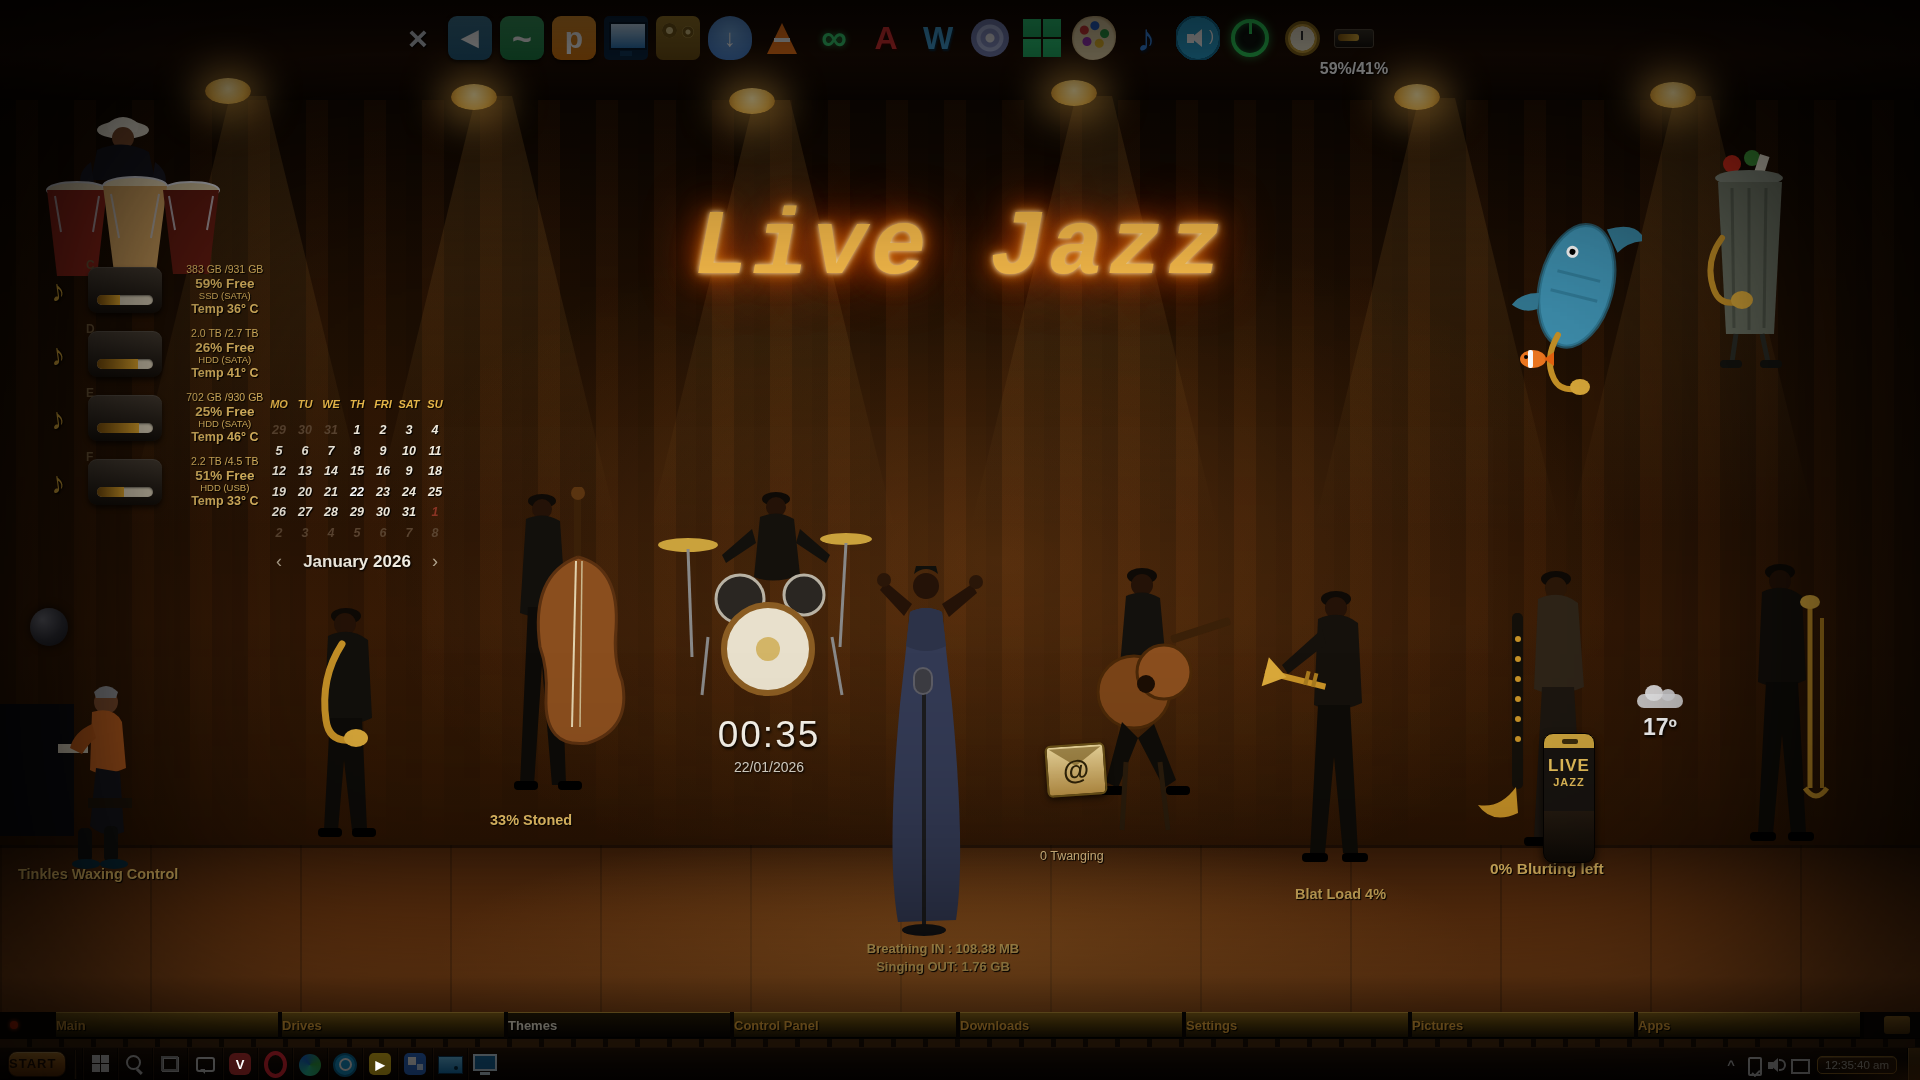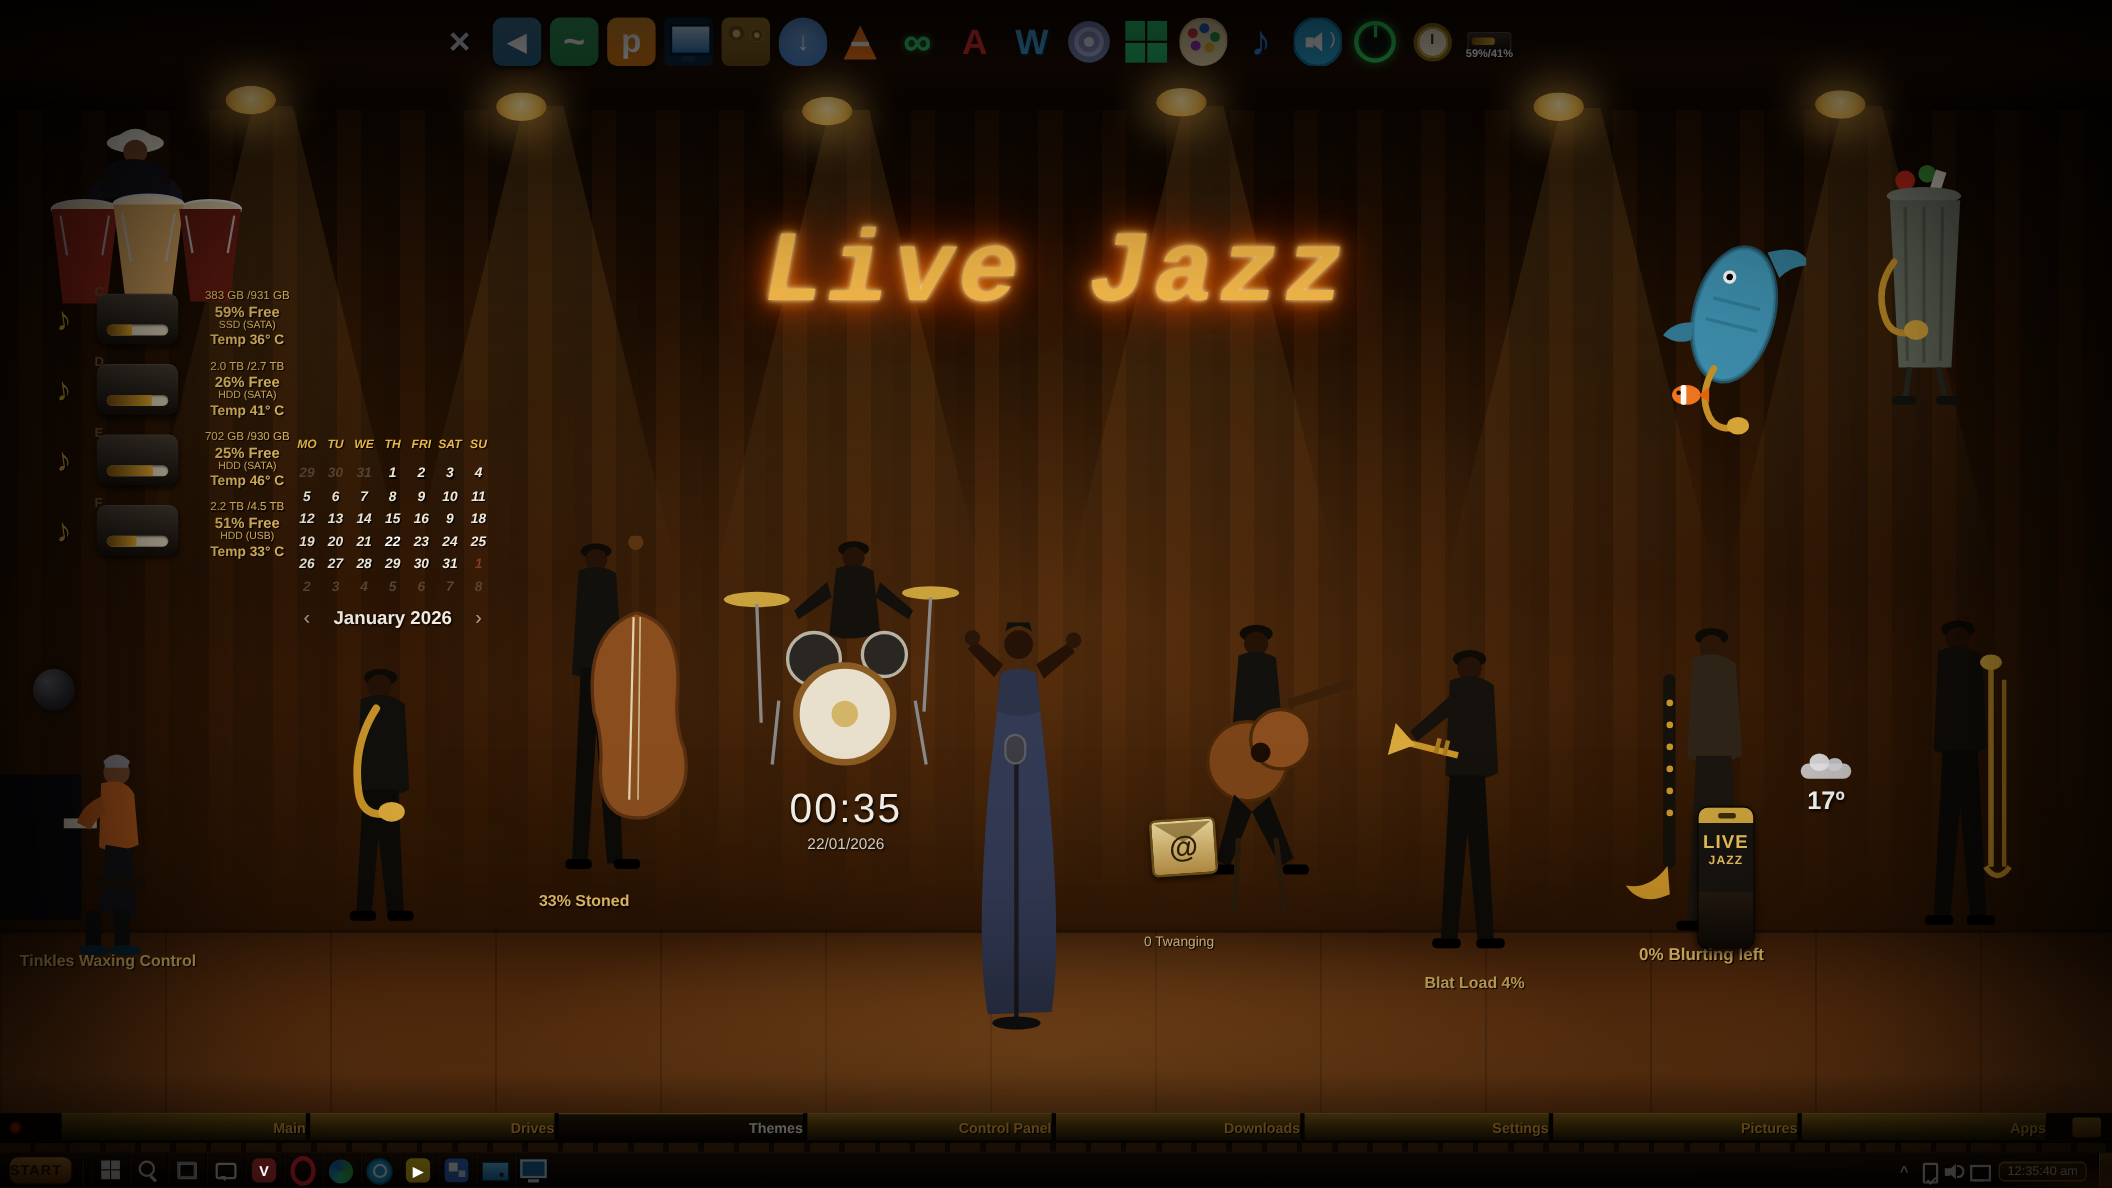--- a/index.html
+++ b/index.html
@@ -91,22 +91,22 @@
   .icon-power::before{content:"";width:30px;height:30px;border-radius:50%;border:4px solid #2fd65e;
     background:#0e130e;box-shadow:0 0 10px rgba(50,220,100,.6),inset 0 0 6px rgba(50,220,100,.5);}
   .icon-power::after{content:"";position:absolute;top:7px;left:21px;width:3px;height:11px;background:#2fd65e;}
   .icon-alarm::before{content:"";width:29px;height:29px;border-radius:50%;
     background:radial-gradient(circle,#f5ecd4 0 58%,#caa23c 60%);border:3px solid #8a6a1c;}
   .icon-alarm::after{content:"";position:absolute;width:2px;height:9px;background:#333;top:15px;left:21px;}
   .icon-battery::before{content:"";width:38px;height:17px;border-radius:3px;border:1px solid #5c5142;
     background:linear-gradient(180deg,#3d362c,#17120d);}
   .icon-battery::after{content:"";position:absolute;left:6px;top:18px;width:21px;height:7px;border-radius:3px;
     background:linear-gradient(90deg,#8a5c10,#eab83e);}
-  .dock-label{position:absolute;top:28px;left:50%;transform:translateX(-50%);
-    font-size:10px;font-weight:700;color:#fff;text-shadow:1px 1px 2px #000;white-space:nowrap;}
+  .dock-label{position:absolute;top:44px;left:50%;transform:translateX(-50%);
+    font-size:16px;font-weight:700;color:#fff;text-shadow:1px 1px 2px #000;white-space:nowrap;}
   
   #drives{position:absolute;left:50px;top:258px;}
   .drive-row{position:relative;width:230px;height:64px;display:flex;align-items:center;cursor:pointer;}
   .drive-row .note{width:32px;font-size:30px;color:#d9a83a;text-shadow:1px 1px 2px #000;transform:rotate(-8deg);}
   .drive-row .dletter{position:absolute;left:36px;top:0px;font-size:12px;font-weight:700;color:#6a5436;}
   .dbay{position:relative;width:74px;height:46px;border-radius:9px;margin-left:6px;flex:none;
     background:linear-gradient(180deg,#453c32 0%,#2a231c 55%,#15100b 100%);
     box-shadow:0 3px 5px rgba(0,0,0,.6),inset 0 1px 0 rgba(255,255,255,.08);}
   .dbar{position:absolute;left:9px;bottom:8px;width:56px;height:10px;border-radius:5px;background:#ddd2ba;overflow:hidden;
     box-shadow:inset 0 1px 2px rgba(0,0,0,.5);}
@@ -158,21 +158,21 @@
     background:linear-gradient(180deg,#caa23c 0 14px,#181410 14px 60%,#241a10 60%,#0e0a06);
     border:1px solid #050302;box-shadow:0 4px 8px rgba(0,0,0,.7);text-align:center;}
   #can::before{content:"";position:absolute;left:18px;top:5px;width:16px;height:5px;border-radius:2px;background:#3a2c0c;}
   #can .l1{margin-top:22px;font-size:17px;font-weight:700;color:#e8c05a;letter-spacing:1px;}
   #can .l2{font-size:11px;font-weight:700;color:#e8c05a;letter-spacing:1px;}
   
   .muso{position:absolute;pointer-events:none;}
   
   #tabbar{position:absolute;left:0;top:1012px;width:1920px;height:26px;background:#0b0703;}
   #tabs{position:absolute;left:56px;top:0;display:flex;gap:4px;height:26px;}
-  .tab{width:222px;height:26px;line-height:25px;text-align:right;cursor:pointer;position:relative;
+  .tab{width:222px;height:26px;line-height:25px;text-align:left;cursor:pointer;position:relative;
     font-size:13px;font-weight:700;color:#eaa93c;text-shadow:1px 1px 1px #000;
     background:linear-gradient(180deg,#8a671a 0%,#5c430c 45%,#241a06 100%);
     border-top:1px solid #c59a3a;border-bottom:1px solid #000;}
   .tab.active{background:linear-gradient(180deg,#2c2009 0%,#171006 60%,#090604 100%);color:#f5eeda;}
   .tab.active::after{content:"";position:absolute;left:50%;top:100%;margin-left:-8px;margin-top:1px;
     border-left:8px solid transparent;border-right:8px solid transparent;border-bottom:8px solid #cfc8ba;}
   #tabdot{position:absolute;left:10px;top:9px;width:8px;height:8px;border-radius:50%;background:#d42a08;box-shadow:0 0 4px #ff4a12;}
   #tabcap{position:absolute;right:0;top:0;width:56px;height:26px;background:#120c06;}
   #tabcap i{position:absolute;right:10px;top:4px;width:26px;height:18px;border-radius:3px;
     background:linear-gradient(180deg,#c08a2e,#6a4410);}
@@ -680,20 +680,24 @@
     <div class="time">00:35</div>
     <div class="date">22/01/2026</div>
   </div>
 
   <div class="gold-label" style="left:18px;top:866px;">Tinkles Waxing Control</div>
   <div class="gold-label" style="left:490px;top:812px;">33% Stoned</div>
   <div class="gold-label" style="left:1040px;top:849px;width:120px;text-align:left;font-weight:400;font-size:12.5px;color:#e3c489;">0 Twanging</div>
   <div class="gold-label" style="left:1295px;top:886px;">Blat Load 4%</div>
   <div class="gold-label" style="left:1490px;top:860px;font-size:15.5px;">0% Blurting left</div>
 
+  <div id="net">
+    <div>Breathing IN : 108.38 MB</div>
+    <div>Singing OUT: 1.76 GB</div>
+  </div>
 
   <div id="email">
     <span class="at">@</span>
   </div>
 
   <div id="can">
     <div class="l1">LIVE</div>
     <div class="l2">JAZZ</div>
   </div>
 

